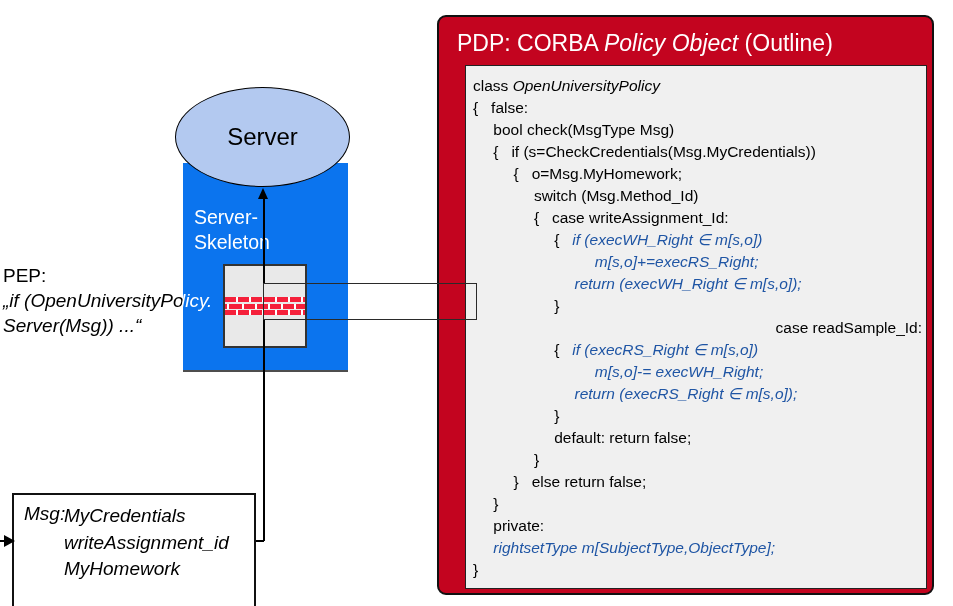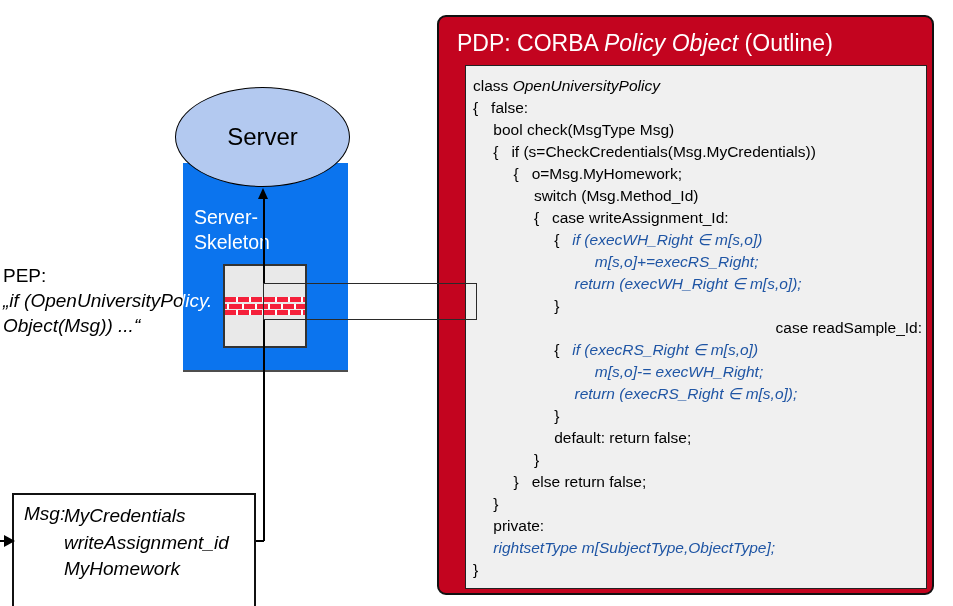--- a/index.html
+++ b/index.html
@@ -122,21 +122,21 @@
   <div class="v-line" style="left:263px;top:320px;width:1.5px;height:221px;"></div>
   <div class="h-line" style="left:256px;top:540px;width:8px;height:1.5px;"></div>
   <div class="channel-rect"></div>
 
   <div class="h-line" style="left:0;top:540px;width:7px;height:2px;"></div>
   <div class="arrow-right" style="left:4px;top:535px;"></div>
 
   <div class="pep">
     <div class="pep-heading">PEP:</div>
     <div class="pep-code"><span>„if (OpenUniversityPo</span><span class="pep-tail">licy.</span></div>
-    <div class="pep-code">Object(Msg)) ...“</div>
+    <div class="pep-code">Server(Msg)) ...“</div>
   </div>
 
   <div class="msg-box">
     <span class="msg-label">Msg:</span>
     <div class="msg-items" id="msg-items">
         <div>MyCredentials</div>
         <div>writeAssignment_id</div>
         <div>MyHomework</div>
       </div>
   </div>

